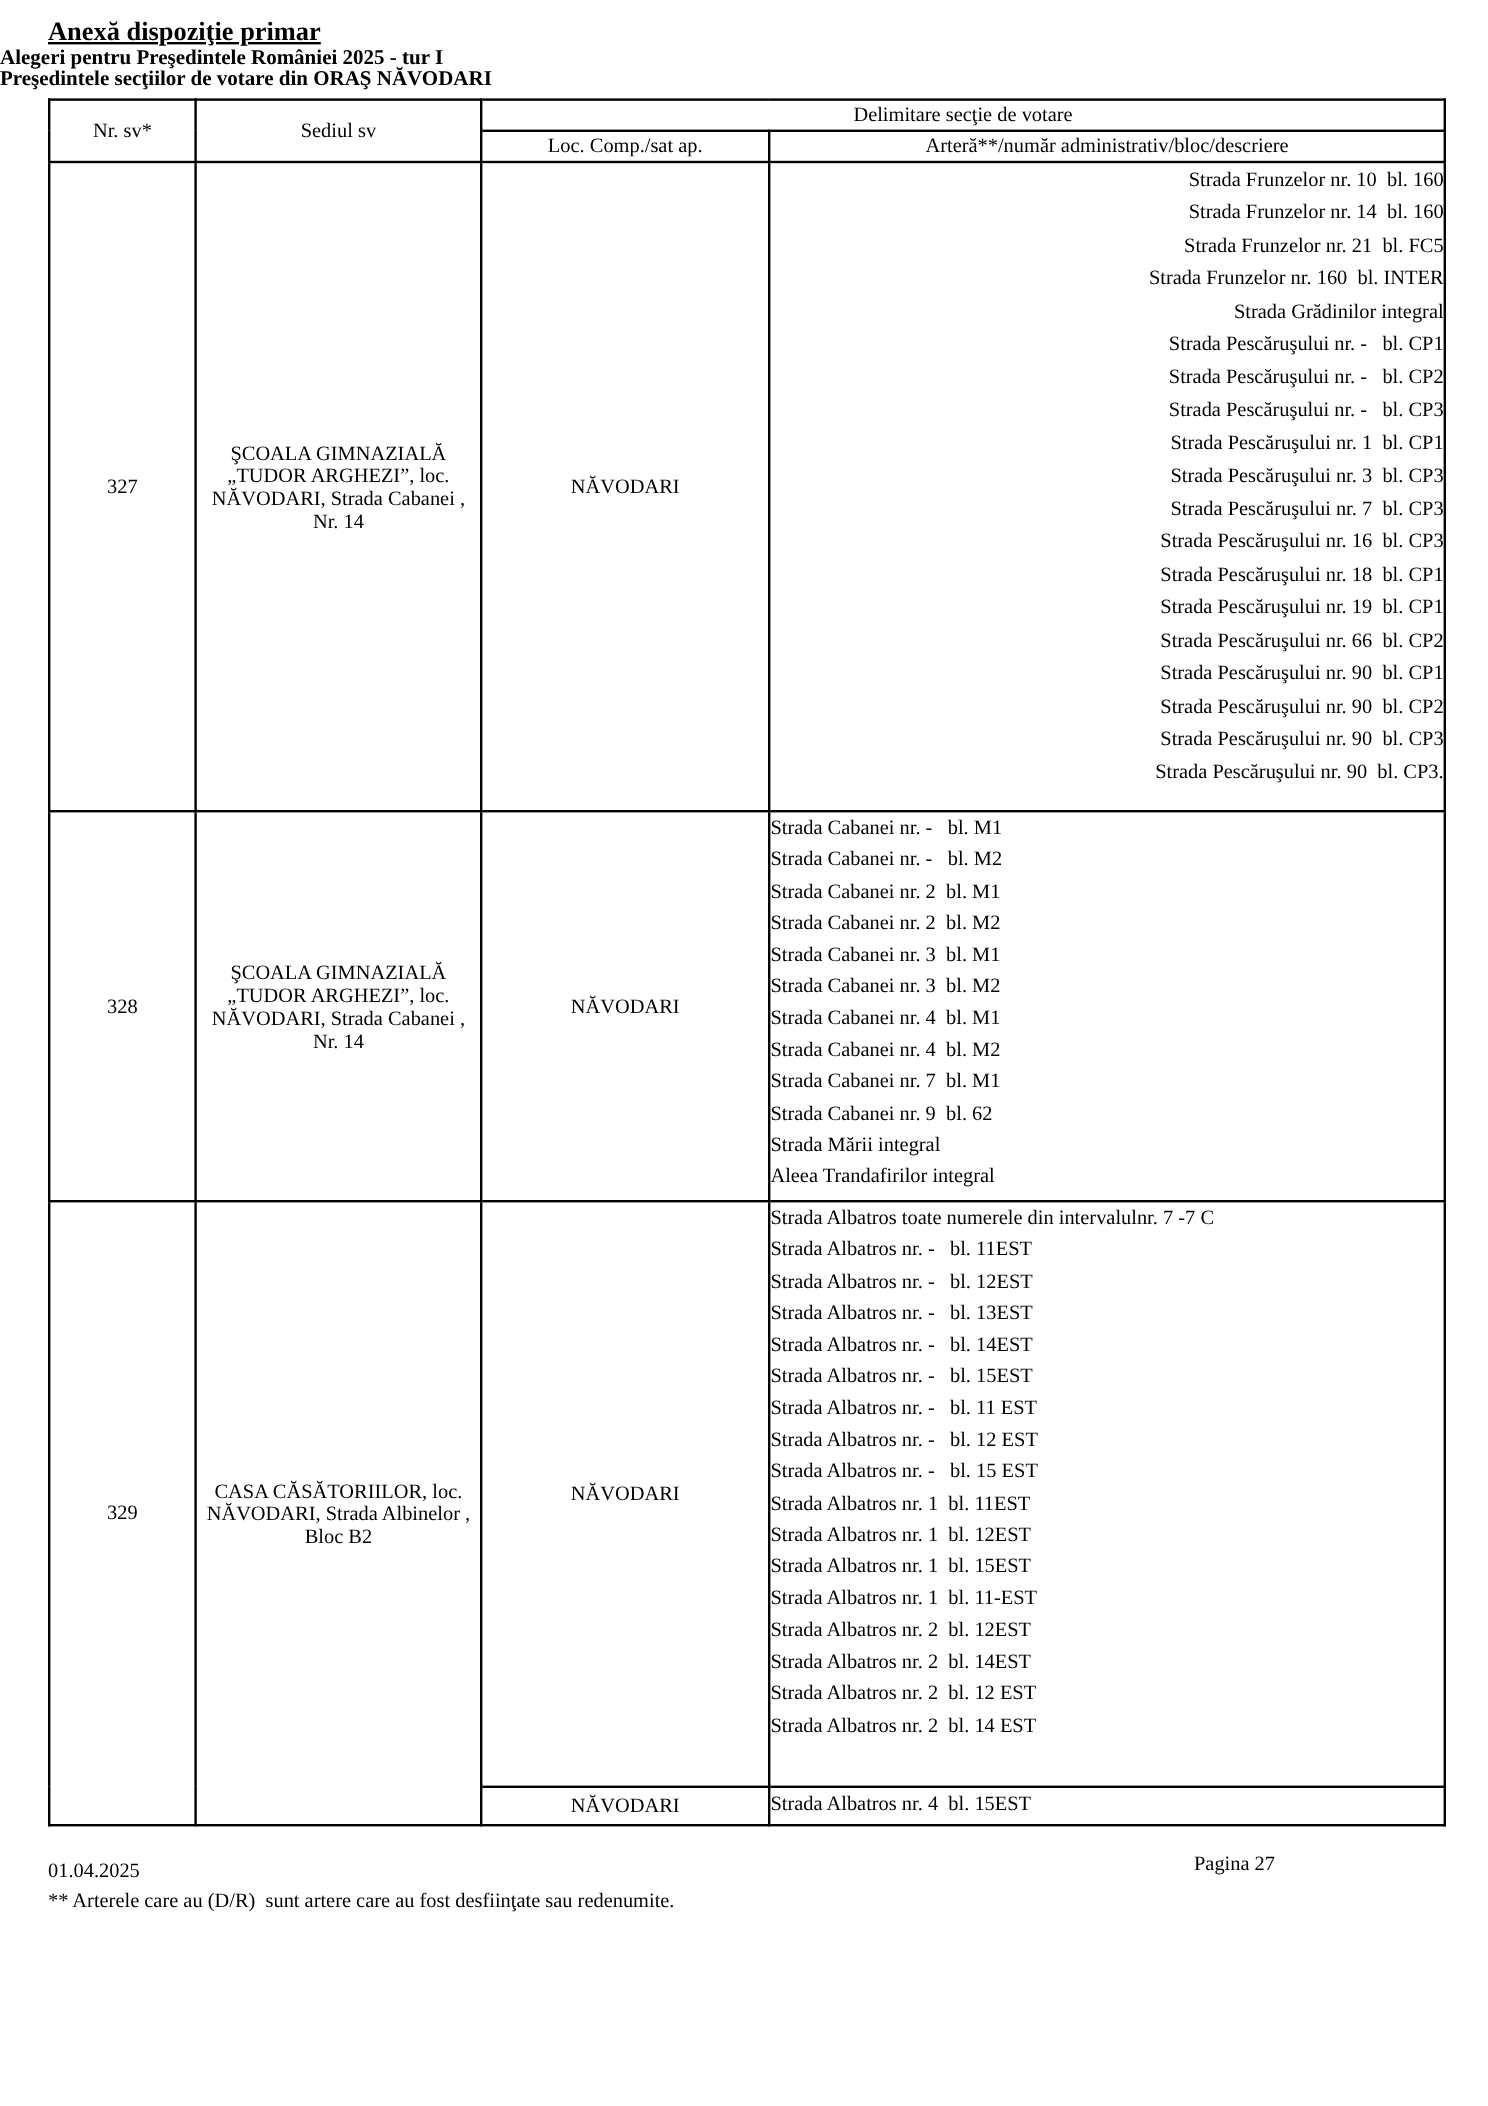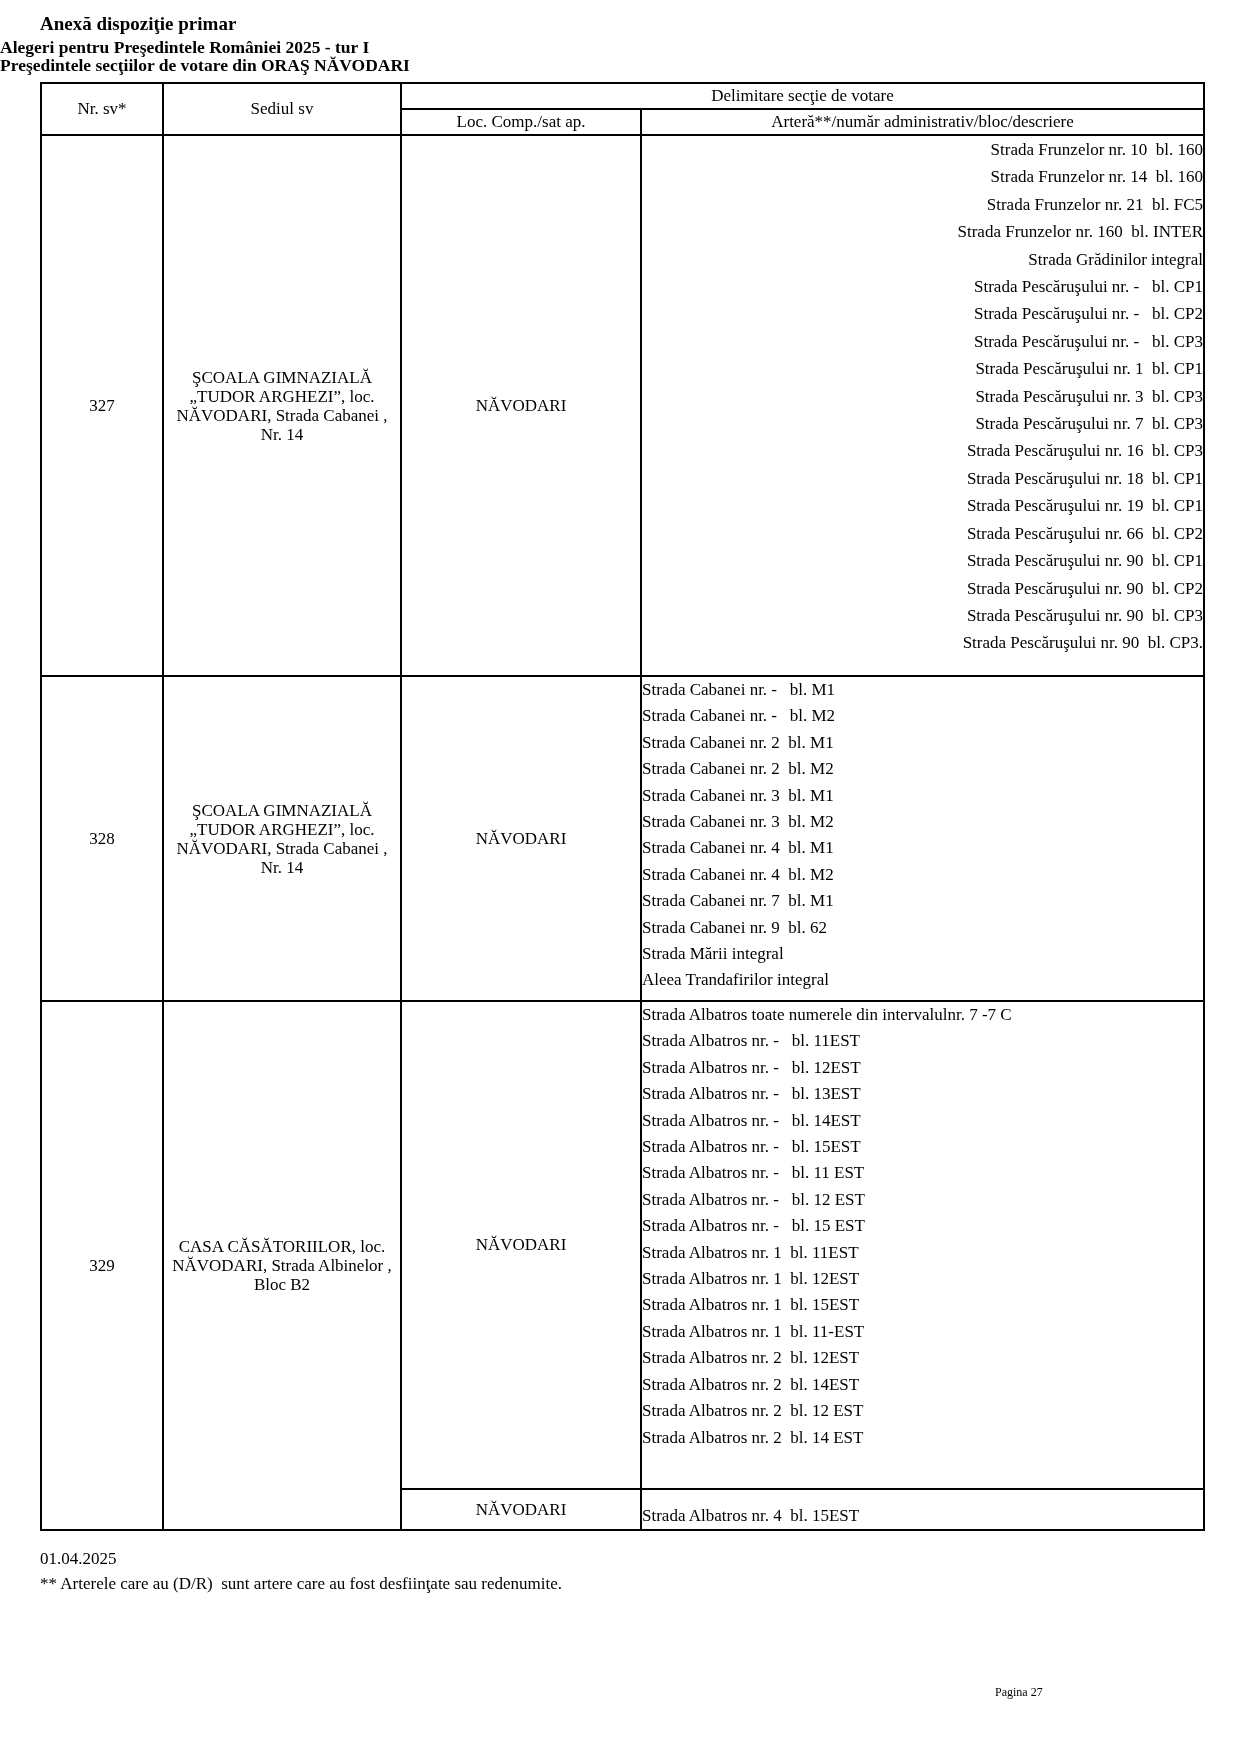--- a/index.html
+++ b/index.html
@@ -13,23 +13,24 @@
     height: 1755px;
     background: #ffffff;
     color: #000000;
     font-family: "Liberation Serif", "DejaVu Serif", serif;
     overflow: hidden;
   }
   .annex-label {
     position: absolute;
     top: 13px;
     left: 40px;
-    font-size: 19px;
+    font-size: 22px;
     font-weight: bold;
     white-space: pre;
+    text-decoration: underline;
   }
   .title-block {
     position: absolute;
     top: 38px;
     left: 0;
     width: 1130px;
     text-align: left;
     font-size: 17.5px;
     font-weight: bold;
     line-height: 18px;
@@ -78,40 +79,40 @@
   }
   .street-line {
     line-height: 26.4px;
     white-space: pre-wrap;
   }
   tbody tr:nth-child(1) { height: 541px; }
   tbody tr:nth-child(1) .street-line { line-height: 27.4px; text-align: right; }
   tbody tr:nth-child(2) { height: 325px; }
   tbody tr:nth-child(3) { height: 488px; }
   tbody tr:nth-child(4) { height: 32px; }
-  tbody tr:nth-child(4) td.cell-streets { padding-top: 13px; }
+  tbody tr:nth-child(4) td.cell-streets { padding-top: 0; }
   .footnotes {
     position: absolute;
     top: 1530px;
     left: 40px;
     font-size: 17px;
     line-height: 21.5px;
     white-space: pre;
   }
   .footer-date {
     position: absolute;
     top: 1549px;
     left: 40px;
     font-size: 17px;
   }
   .footer-page {
     position: absolute;
-    top: 1685px;
+    top: 1543px;
     left: 995px;
-    font-size: 12px;
+    font-size: 17px;
   }
 </style>
 </head>
 <body>
 
 <div class="page">
 
   <div class="annex-label">Anexă dispoziţie primar</div>
 
   <div class="title-block">

